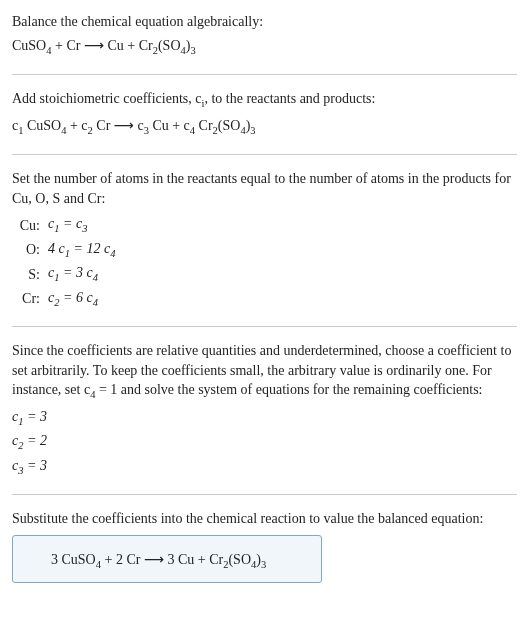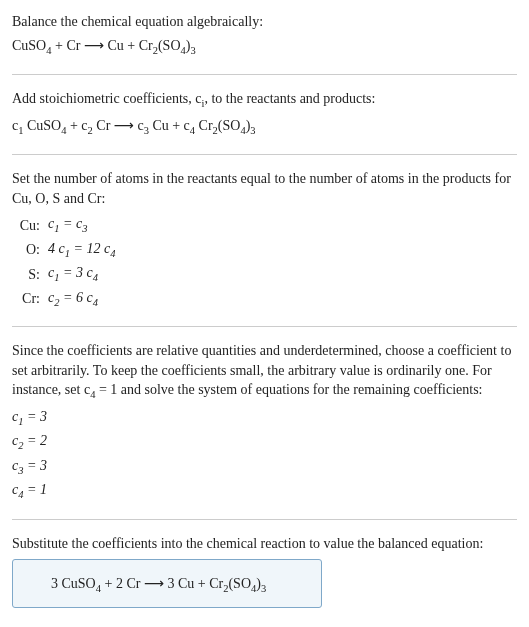--- a/index.html
+++ b/index.html
@@ -116,21 +116,20 @@
 </div>
 
 <div class="divider"></div>
 
 <div class="section">
   <div><span>Since the coefficients are relative quantities and underdetermined, choose a coefficient to set arbitrarily. To keep the coefficients small, the arbitrary value is ordinarily one. For instance, set </span><span class="italic-var">c<sub>4</sub></span><span> = 1 and solve the system of equations for the remaining coefficients:</span></div>
   <div class="coeff-list">
     <div class="coeff-item"><span>c</span><sub>1</sub><span> = 3</span></div>
     <div class="coeff-item"><span>c</span><sub>2</sub><span> = 2</span></div>
     <div class="coeff-item"><span>c</span><sub>3</sub><span> = 3</span></div>
-    <div class="coeff-item"><span>c</span><sub>4</sub><span> = 1</span></div>
   </div>
 </div>
 
 <div class="divider"></div>
 
 <div class="section">
   <div>Substitute the coefficients into the chemical reaction to value the balanced equation:</div>
   <div class="answer-box">
     <div class="answer-eq equation">3 CuSO<sub>4</sub> + 2 Cr <span class="arrow">⟶</span> 3 Cu + Cr<sub>2</sub>(SO<sub>4</sub>)<sub>3</sub></div>
   </div>

